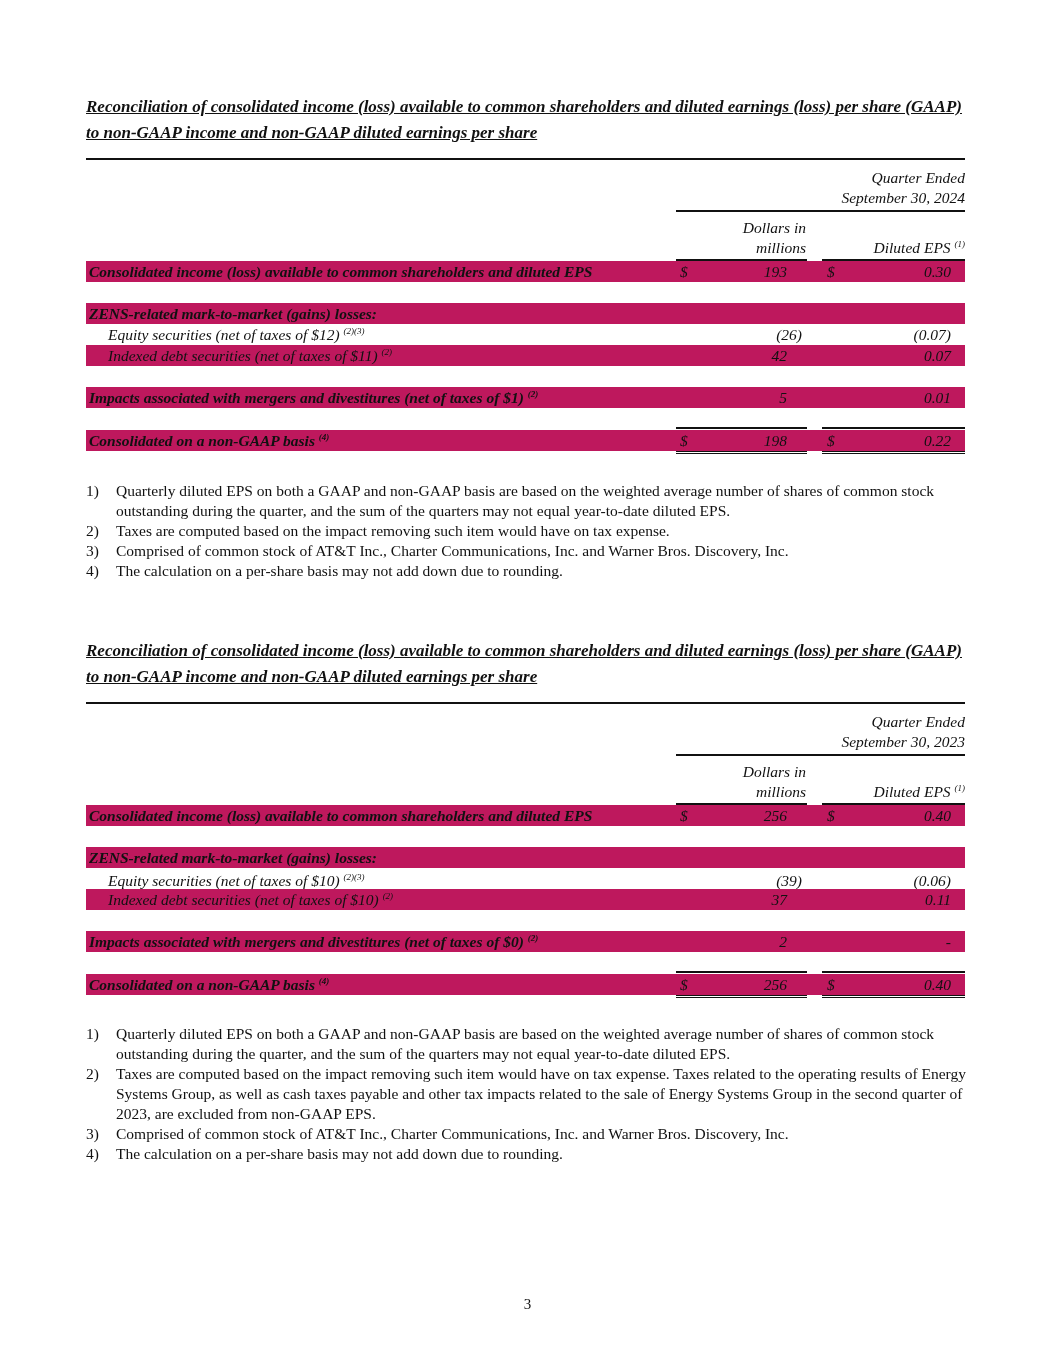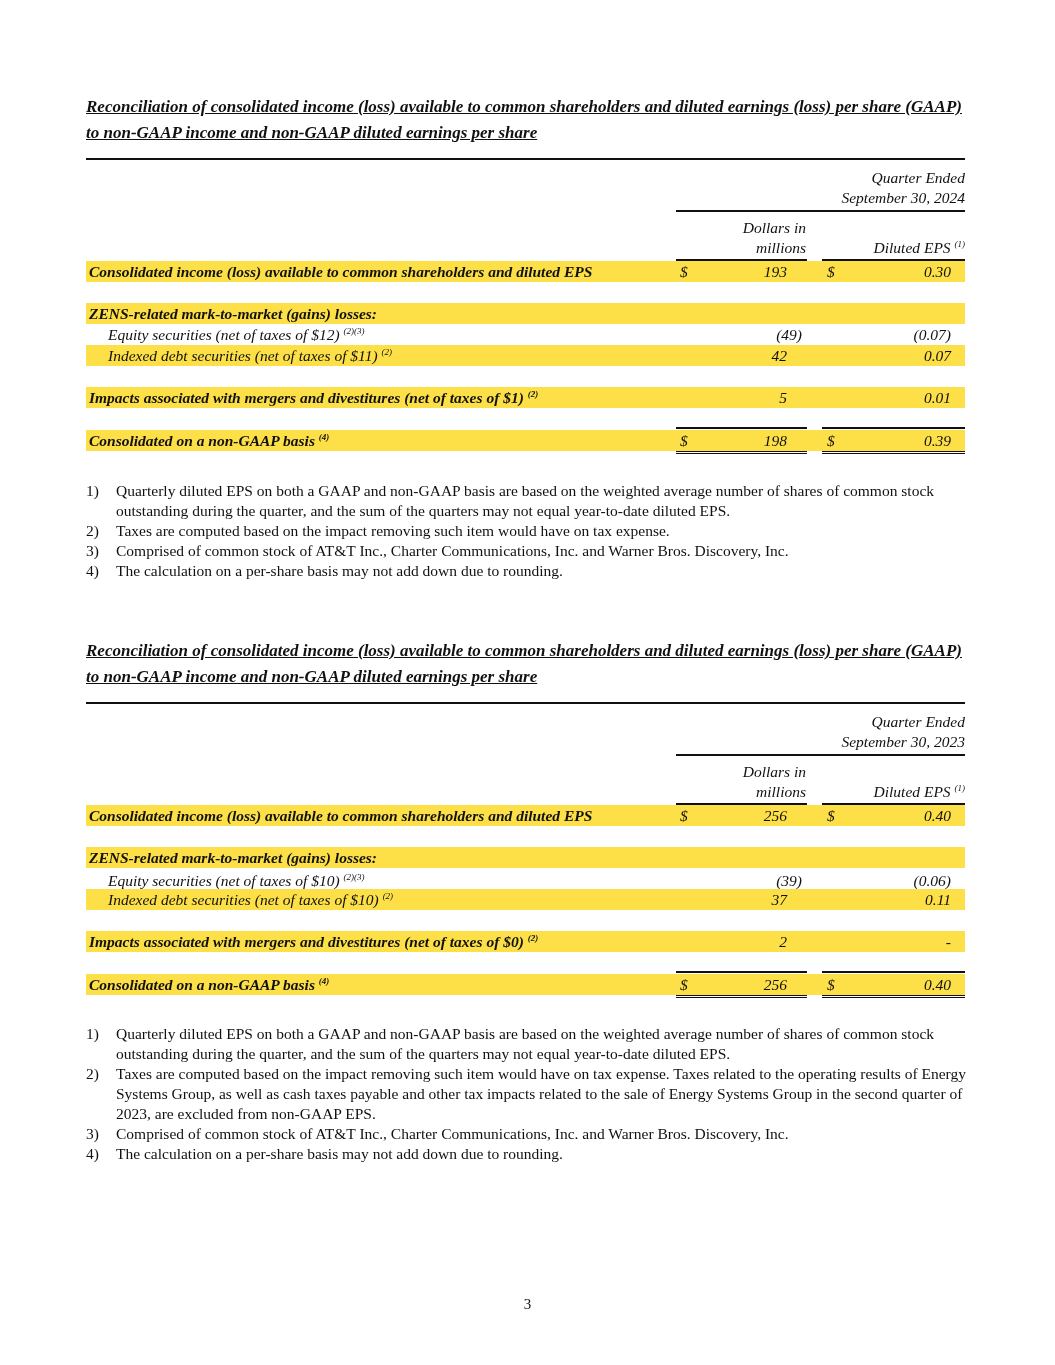--- a/index.html
+++ b/index.html
@@ -11,21 +11,21 @@
   }
   .section { position: absolute; left: 86px; width: 879px; font-style: italic; }
   .title {
     font-weight: bold; text-decoration: underline; font-size: 17px;
     line-height: 26px; margin: 0;
     width: 890px;
   }
   .rule-top { border-top: 2px solid #111; margin-top: 12px; }
   .tbl { position: relative; width: 879px; }
   .row { position: absolute; left: 0; width: 879px; height: 21px; line-height: 21px; }
-  .row.hl { background: #fde047; }
+  .row.hl { background: #be185d; }
   .lbl { position: absolute; left: 3px; white-space: nowrap; }
   .lbl.bold { font-weight: bold; }
   .lbl.indent { left: 22px; }
   sup { font-size: 9px; vertical-align: 6px; line-height: 0; }
   .dollar1 { position: absolute; left: 594px; }
   .val1 { position: absolute; right: 178px; text-align: right; }
   .val1p { position: absolute; right: 163px; text-align: right; }
   .dollar2 { position: absolute; left: 741px; }
   .val2 { position: absolute; right: 14px; text-align: right; }
   .val2p { position: absolute; right: 14px; text-align: right; }
@@ -65,41 +65,41 @@
       <span class="dollar1">$</span>
       <span class="val1">193</span>
       <span class="dollar2">$</span>
       <span class="val2">0.30</span>
     </div>
     <div class="row hl" style="top:143px;">
       <span class="lbl bold">ZENS-related mark-to-market (gains) losses:</span>
     </div>
     <div class="row" style="top:164px;">
       <span class="lbl indent"><span>Equity securities (net of taxes of $12)</span> <sup>(2)(3)</sup></span>
-      <span class="val1p">(49)</span>
+      <span class="val1p">(26)</span>
       <span class="val2p">(0.07)</span>
     </div>
     <div class="row hl" style="top:185px;">
       <span class="lbl indent"><span>Indexed debt securities (net of taxes of $11)</span> <sup>(2)</sup></span>
       <span class="val1">42</span>
       <span class="val2" style="right:14px;">0.07</span>
     </div>
     <div class="row hl" style="top:227px;">
       <span class="lbl bold"><span>Impacts associated with mergers and divestitures (net of taxes of $1)</span> <sup>(2)</sup></span>
       <span class="val1">5</span>
       <span class="val2">0.01</span>
     </div>
     <div class="line" style="left:590px; width:131px; top:267px;"></div>
     <div class="line" style="left:736px; width:143px; top:267px;"></div>
     <div class="row hl" style="top:270px;">
       <span class="lbl bold"><span>Consolidated on a non-GAAP basis</span> <sup>(4)</sup></span>
       <span class="dollar1">$</span>
       <span class="val1">198</span>
       <span class="dollar2">$</span>
-      <span class="val2">0.39</span>
+      <span class="val2">0.22</span>
     </div>
     <div class="dline" style="left:590px; width:131px; top:291px;"></div>
     <div class="dline" style="left:736px; width:143px; top:291px;"></div>
   </div>
 </div>
 
 <div class="notes" style="top:481px;">
   <div class="note">
       <span class="num">1)</span>
       <span class="txt">Quarterly diluted EPS on both a GAAP and non-GAAP basis are based on the weighted average number of shares of common stock outstanding during the quarter, and the sum of the quarters may not equal year-to-date diluted EPS.</span>

